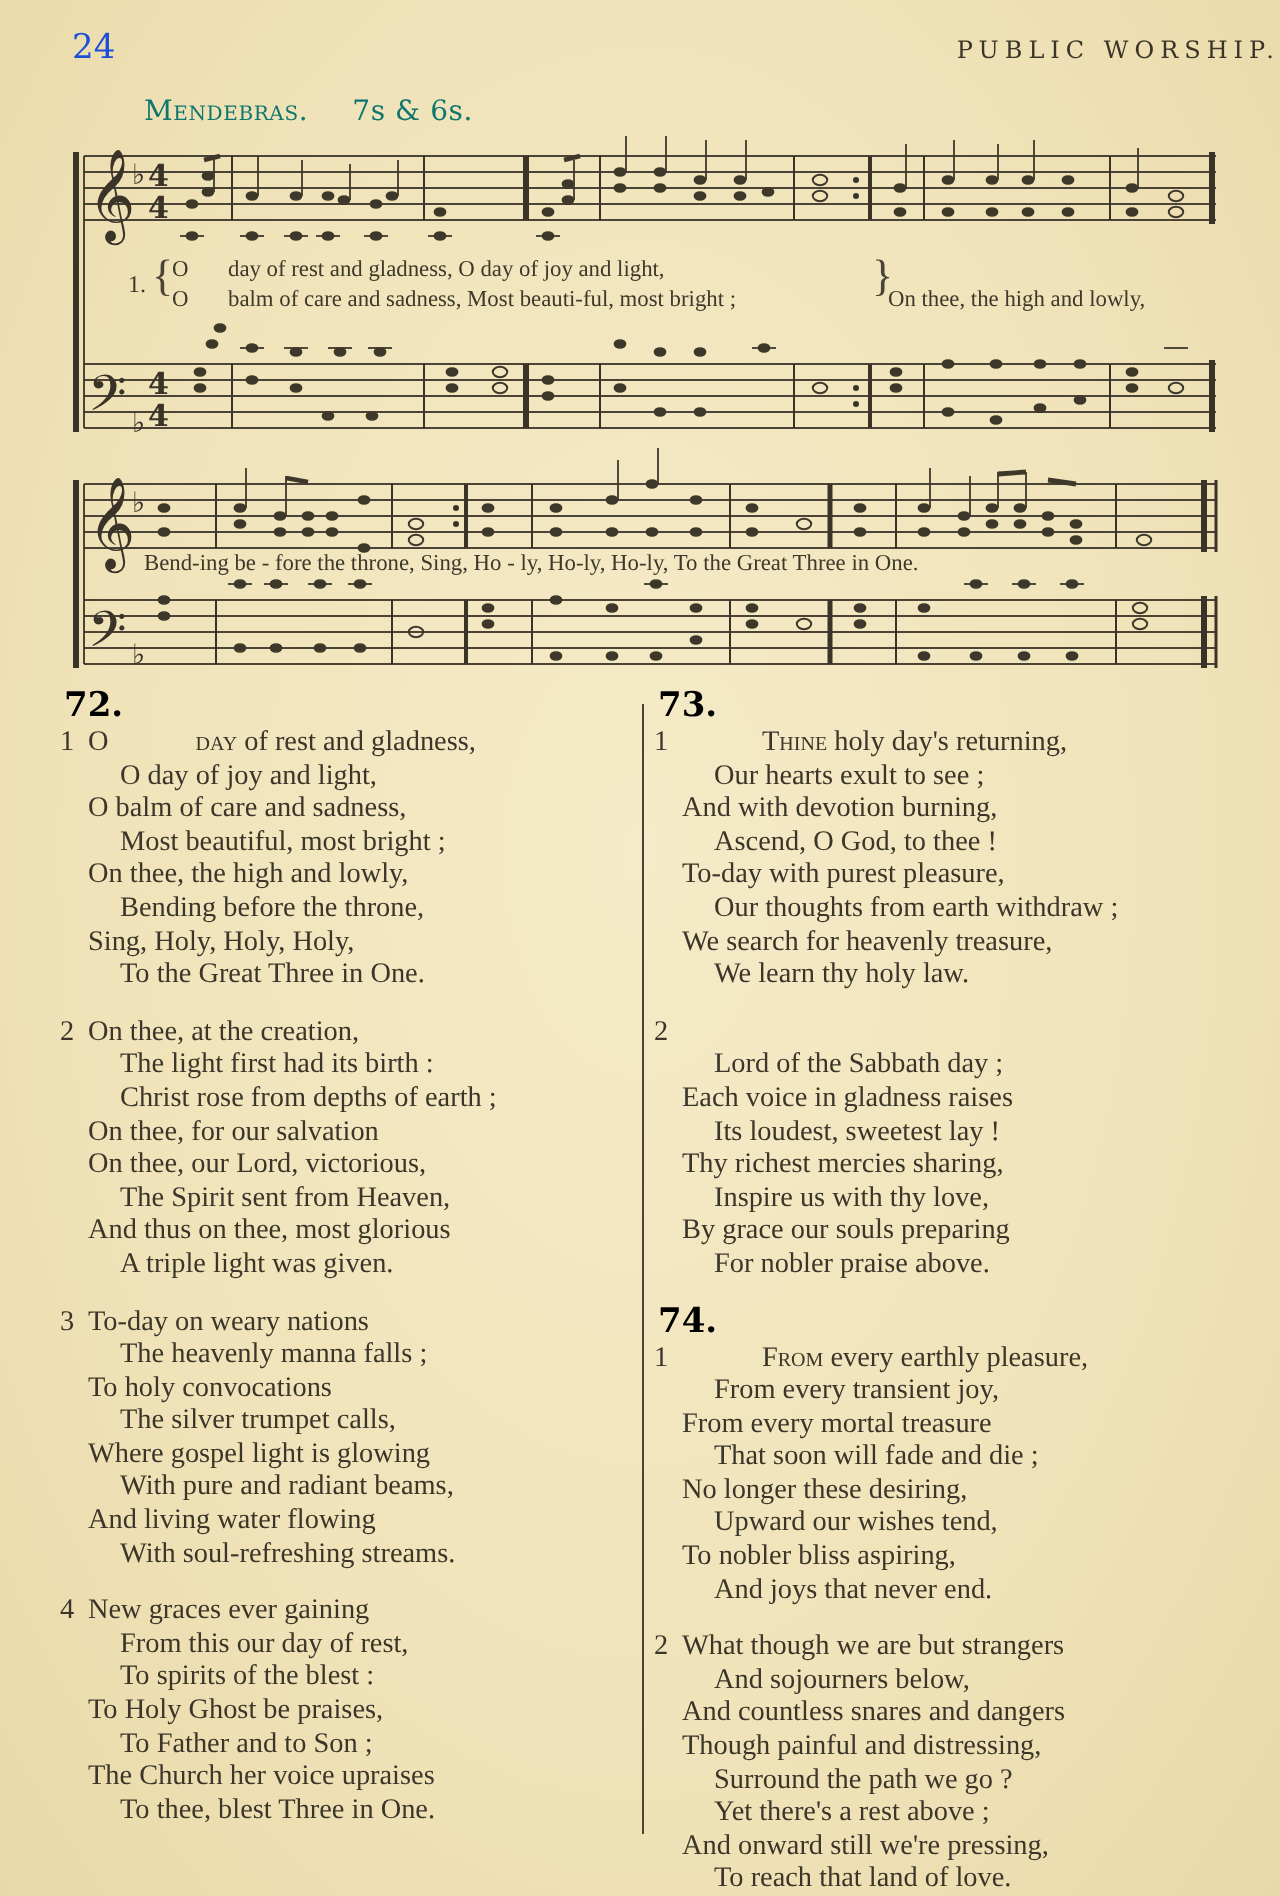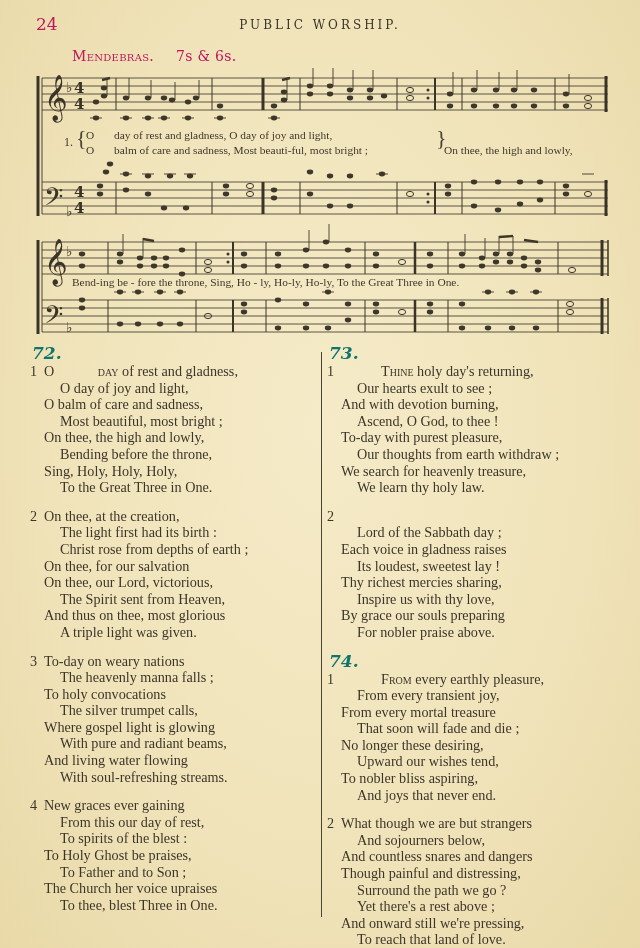--- a/index.html
+++ b/index.html
@@ -7,50 +7,49 @@
       width: 640px; height: 948px; overflow: hidden;
       background: #f2e6bf;
       background-image: radial-gradient(ellipse at 50% 45%, #f5ebc8 0%, #f0e3b9 60%, #e9d9a8 100%);
       font-family: "DejaVu Serif", "Liberation Serif", serif;
       color: #3a3428;
       position: relative;
     }
     .page { position: absolute; left: 0; top: 0; width: 640px; height: 948px; }
     .page-number {
       position: absolute; left: 36px; top: 14px;
-      font-size: 17px; color: #be185d;
+      font-size: 17px; color: #1d4ed8;
     }
     .running-head {
-      position: absolute; left: 0; right: 0; top: 18px; text-align: center;
+      position: absolute; left: 0; right: 0; top: 18px; text-align: right;
       font-size: 12px; letter-spacing: 3px; color: #3b3529;
     }
     .tune-title {
       position: absolute; left: 72px; top: 48px;
-      font-size: 14px; color: #be185d; font-variant: small-caps; letter-spacing: 0.3px;
+      font-size: 14px; color: #0f766e; font-variant: small-caps; letter-spacing: 0.3px;
     }
     .tune-title .meter { margin-left: 22px; font-variant: normal; }
     .score { position: absolute; left: 30px; top: 64px; width: 590px; height: 280px; }
     .lyric-line {
       position: absolute; font-size: 11.4px; color: #3e382b; white-space: nowrap;
       font-family: "Liberation Serif", "DejaVu Serif", serif;
     }
     .verse-num-mark {
       position: absolute; font-size: 12px; color: #3e382b;
       font-family: "Liberation Serif", serif;
     }
     .brace-text { position: absolute; font-size: 22px; color: #4a4336; line-height: 1; font-family: "Liberation Serif", serif; }
 
     .col { position: absolute; top: 343px; font-family: "Liberation Serif", "DejaVu Serif", serif; }
     .col-left { left: 30px; width: 280px; }
     .col-right { left: 327px; width: 300px; }
     .divider { position: absolute; left: 321px; top: 352px; width: 1px; height: 565px; background: #4a4336; }
     .hymn-number {
-      font-weight: bold; font-size: 17px; color: #0f766e; height: 20px; line-height: 20px; margin-left: 2px;
+      font-weight: bold; font-size: 17px; color: #000000; height: 20px; line-height: 20px; margin-left: 2px;
       font-family: "DejaVu Serif", serif;
-      font-style: italic;
     }
     .stanza { margin-top: 0; }
     .stanza + .stanza { margin-top: 12px; }
     .line {
       font-size: 14.2px; line-height: 16.6px; height: 16.6px; white-space: nowrap; color: #3c362a;
       position: relative;
     }
     .line.odd { padding-left: 14px; }
     .line.even { padding-left: 30px; }
     .vnum { position: absolute; left: 0; top: 0; }

